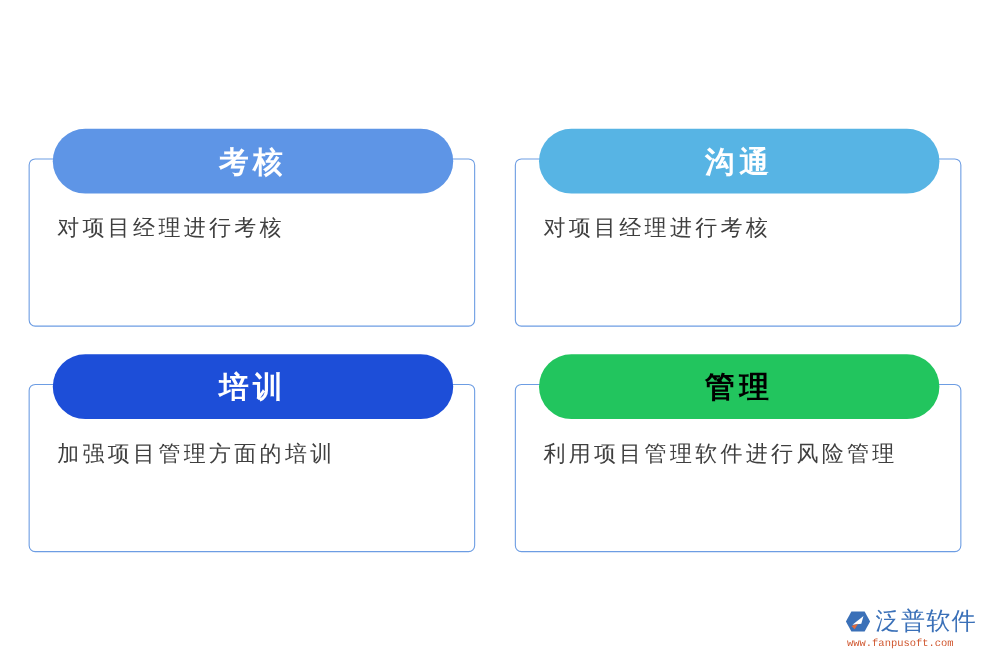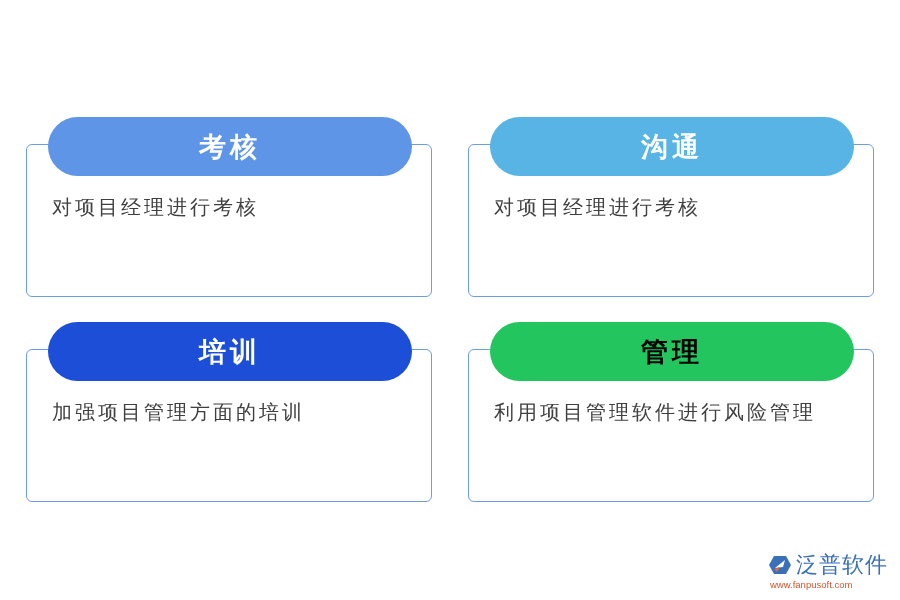--- a/index.html
+++ b/index.html
@@ -17,21 +17,21 @@
     display: flex; align-items: center; justify-content: center;
     font-size: 27px; font-weight: bold; letter-spacing: 4px;
   }
   .desc {
     position: absolute; left: 26px; top: 78px; width: 340px;
     font-size: 20px; line-height: 33px; color: #3f3f3f; letter-spacing: 3px;
   }
   .logo { position: absolute; left: 768px; top: 550px; width: 128px; height: 40px; }
   .logo-row { display: flex; align-items: center; }
   .logo-text { font-size: 22px; color: #3a70b8; letter-spacing: 1px; margin-left: 4px; }
-  .logo-url { font-family: Liberation Sans, sans-serif; font-size: 9.5px; color: #d0562e; margin-top: -1px; margin-left: 2px; }
+  .logo-url { font-family: Liberation Mono, monospace; font-size: 9.5px; color: #d0562e; margin-top: -1px; margin-left: 2px; }
 </style>
 </head>
 <body>
 
 <div class="card" style="left:26px; top:113px;">
   <div class="box"></div>
   <div class="pill" style="background:#5e95e6; color:#fff;">
     <span>考核</span>
   </div>
   <div class="desc">对项目经理进行考核</div>

